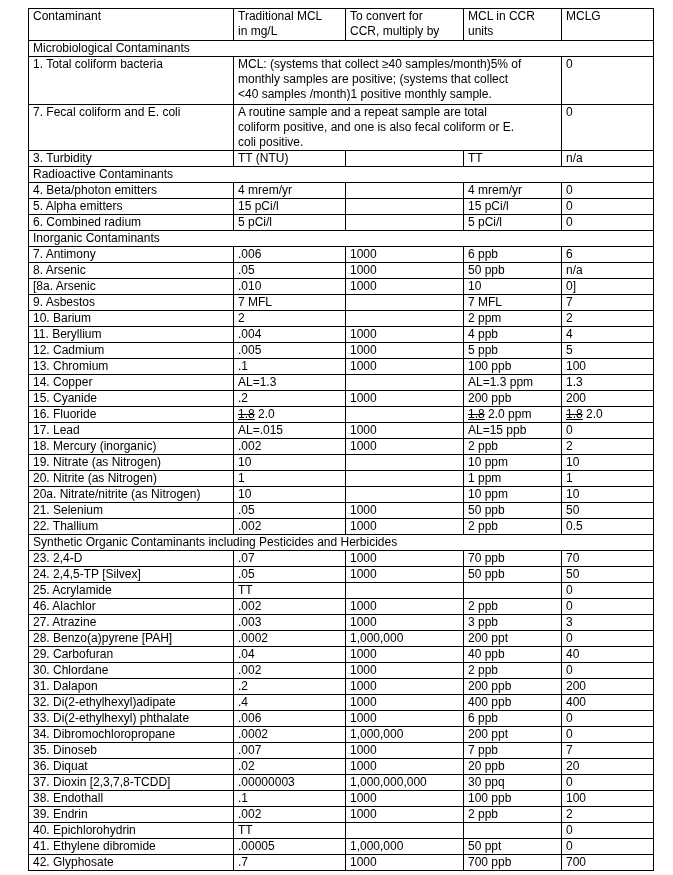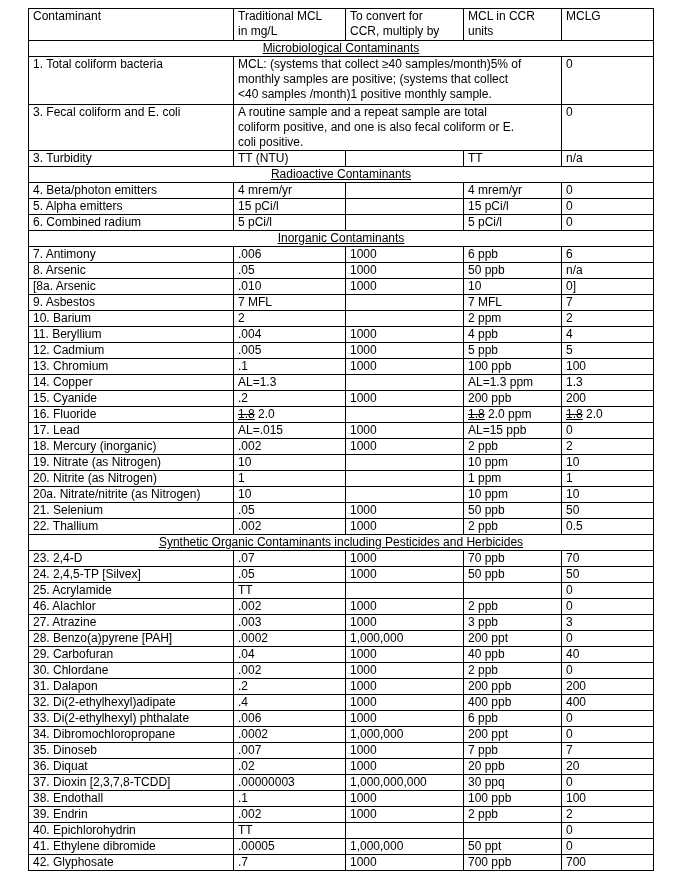--- a/index.html
+++ b/index.html
@@ -18,21 +18,21 @@
     line-height: 15px;
     font-weight: normal;
     text-align: left;
     vertical-align: top;
     padding: 0 4px;
     white-space: pre-line;
     overflow: hidden;
   }
   th { height: 31px; }
   td { height: 15px; }
-  td.section { text-align: center; text-decoration: underline; }
+  td.section { text-align: left; }
   tr.bold-row td { font-weight: normal; }
   span.strike { text-decoration: line-through underline; }
   span.underline { }
 </style>
 </head>
 <body>
 
 <div class="page">
   <table>
     <colgroup>
@@ -59,21 +59,21 @@
           <td colspan="5" class="section">Microbiological Contaminants</td>
         </tr>
         <tr>
           <td style="height: 47px; margin-left: 35px;">1. Total coliform bacteria</td>
           <td colspan="3">MCL: (systems that collect ≥40 samples/month)5% of
 monthly samples are positive; (systems that collect
 &lt;40 samples /month)1 positive monthly sample.</td>
           <td>0</td>
         </tr>
         <tr>
-          <td style="height: 45px;">3. Fecal coliform and E. coli</td>
+          <td style="height: 45px;">7. Fecal coliform and E. coli</td>
           <td colspan="3">A routine sample and a repeat sample are total
 coliform positive, and one is also fecal coliform or E.
 coli positive.</td>
           <td>0</td>
         </tr>
         <tr>
           <td>3. Turbidity</td>
           <td>TT (NTU)</td>
           <td></td>
           <td>TT</td>

